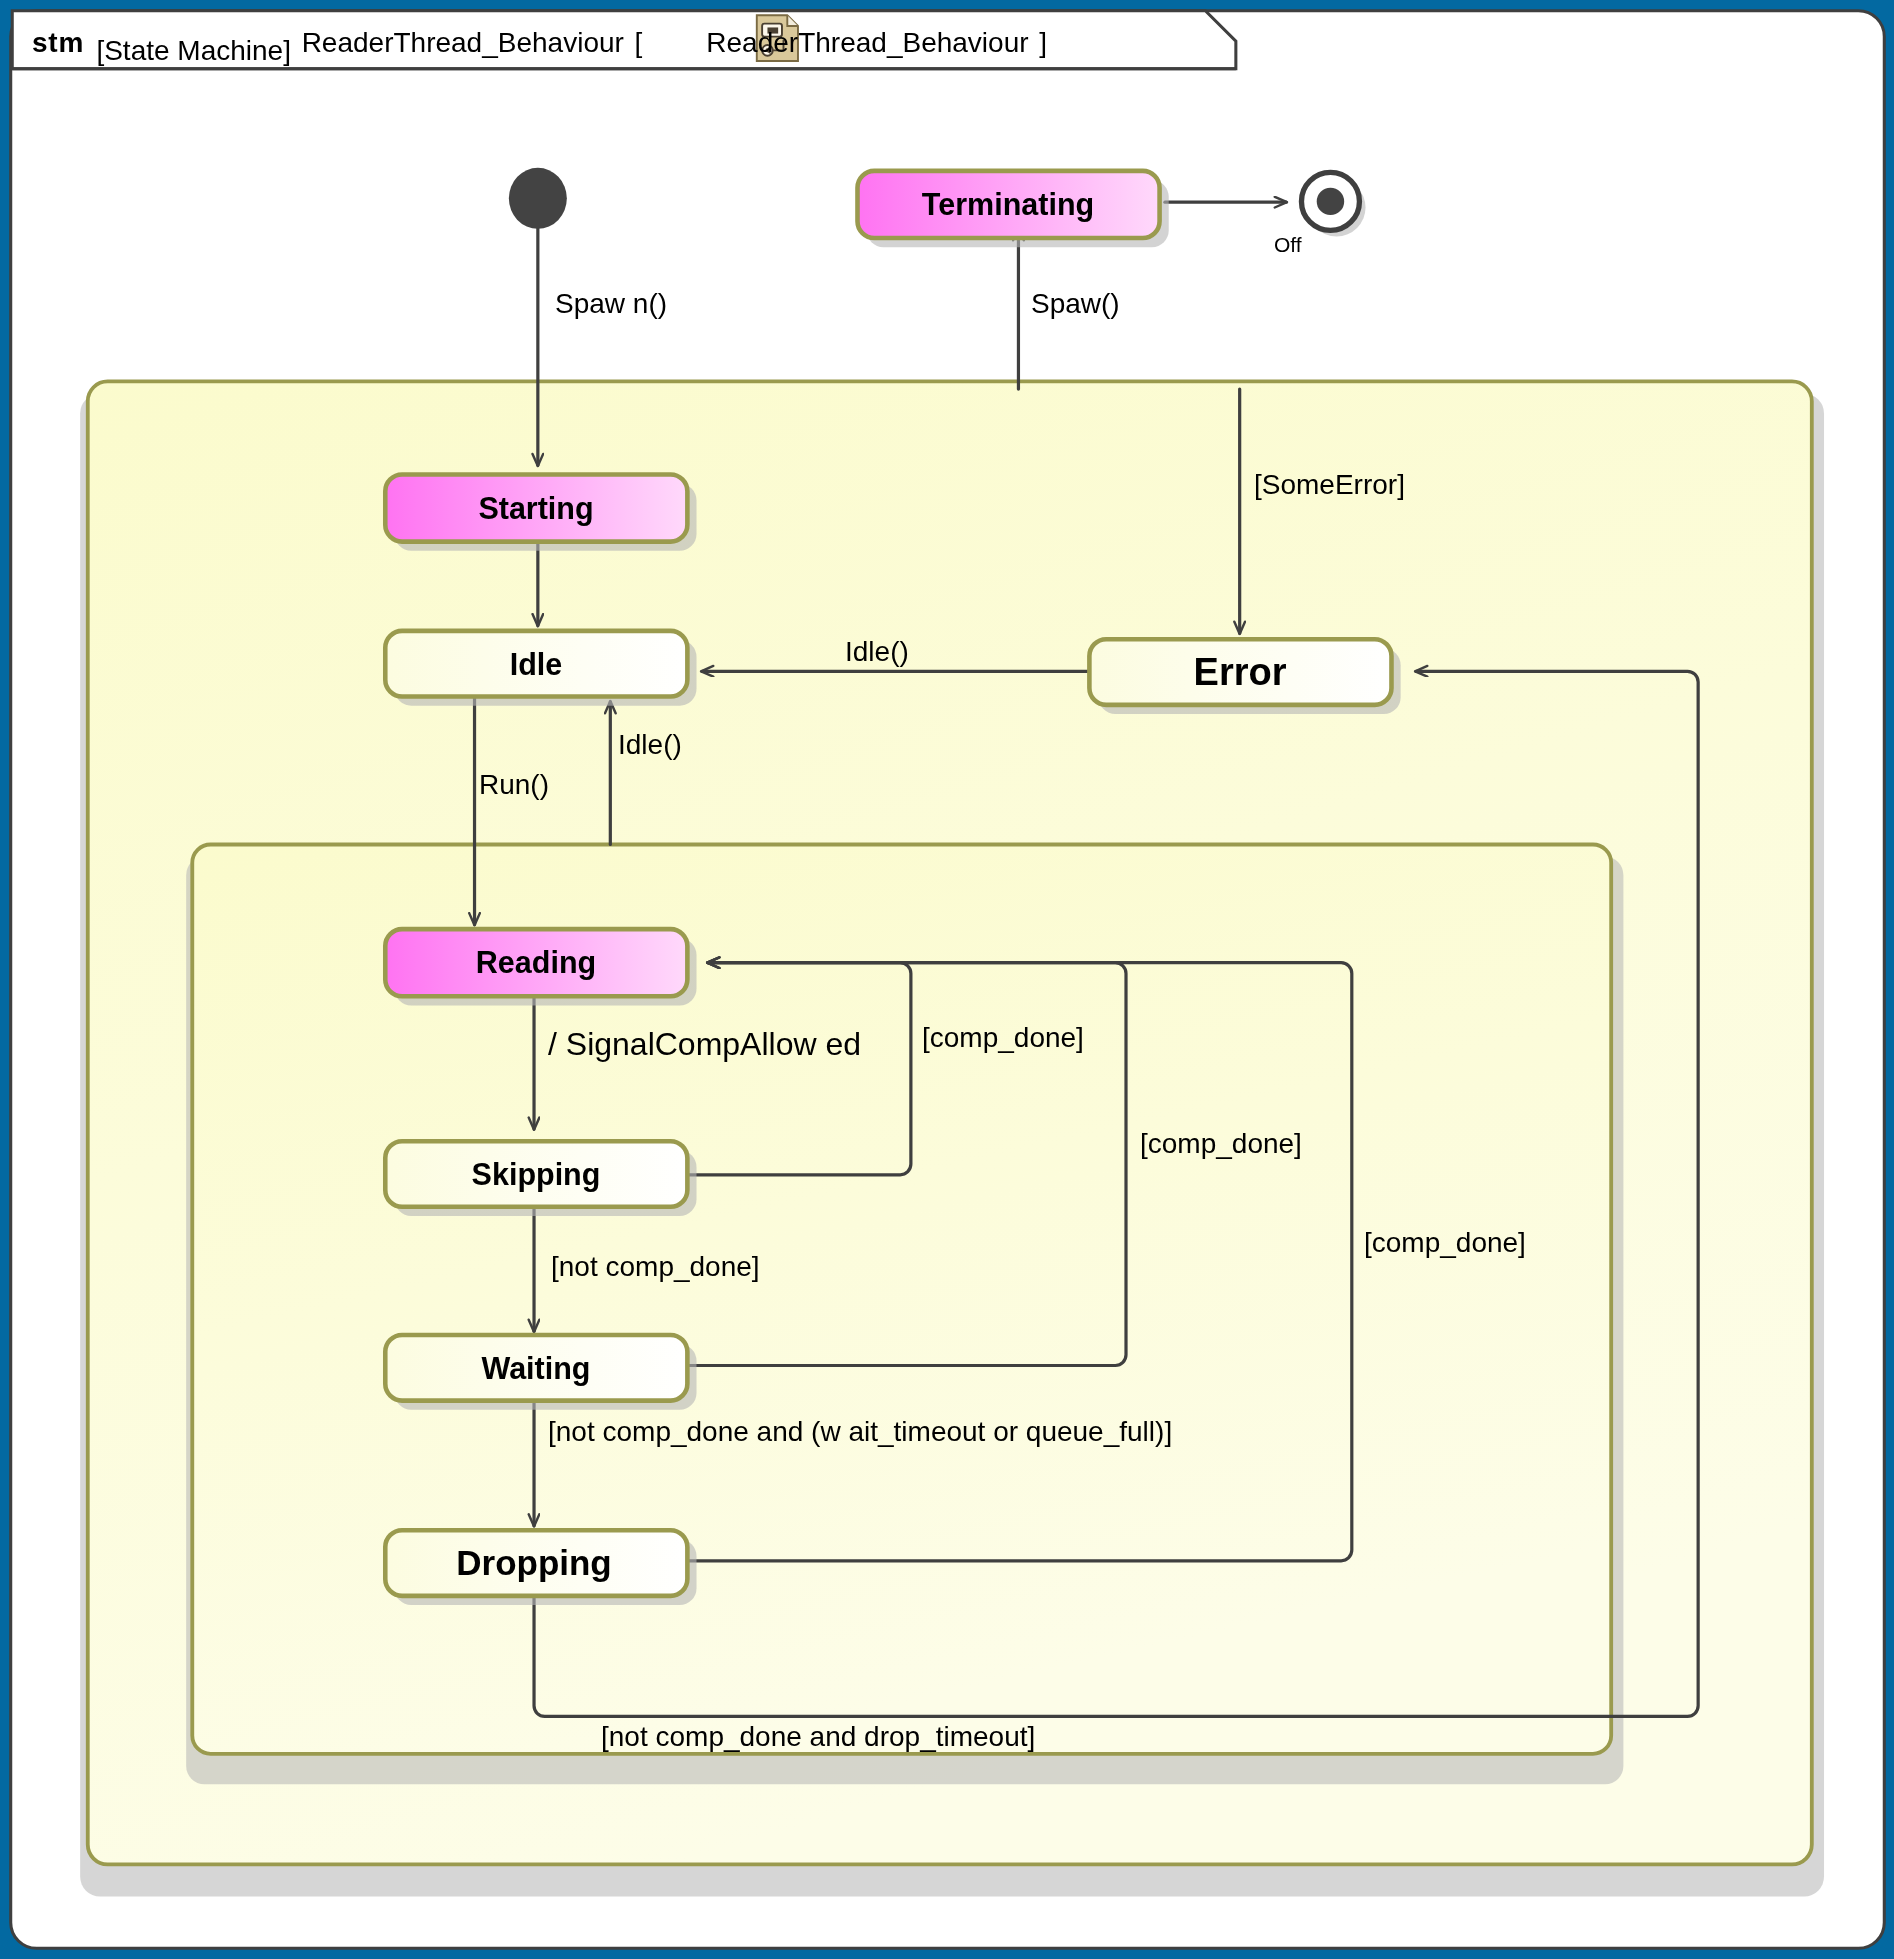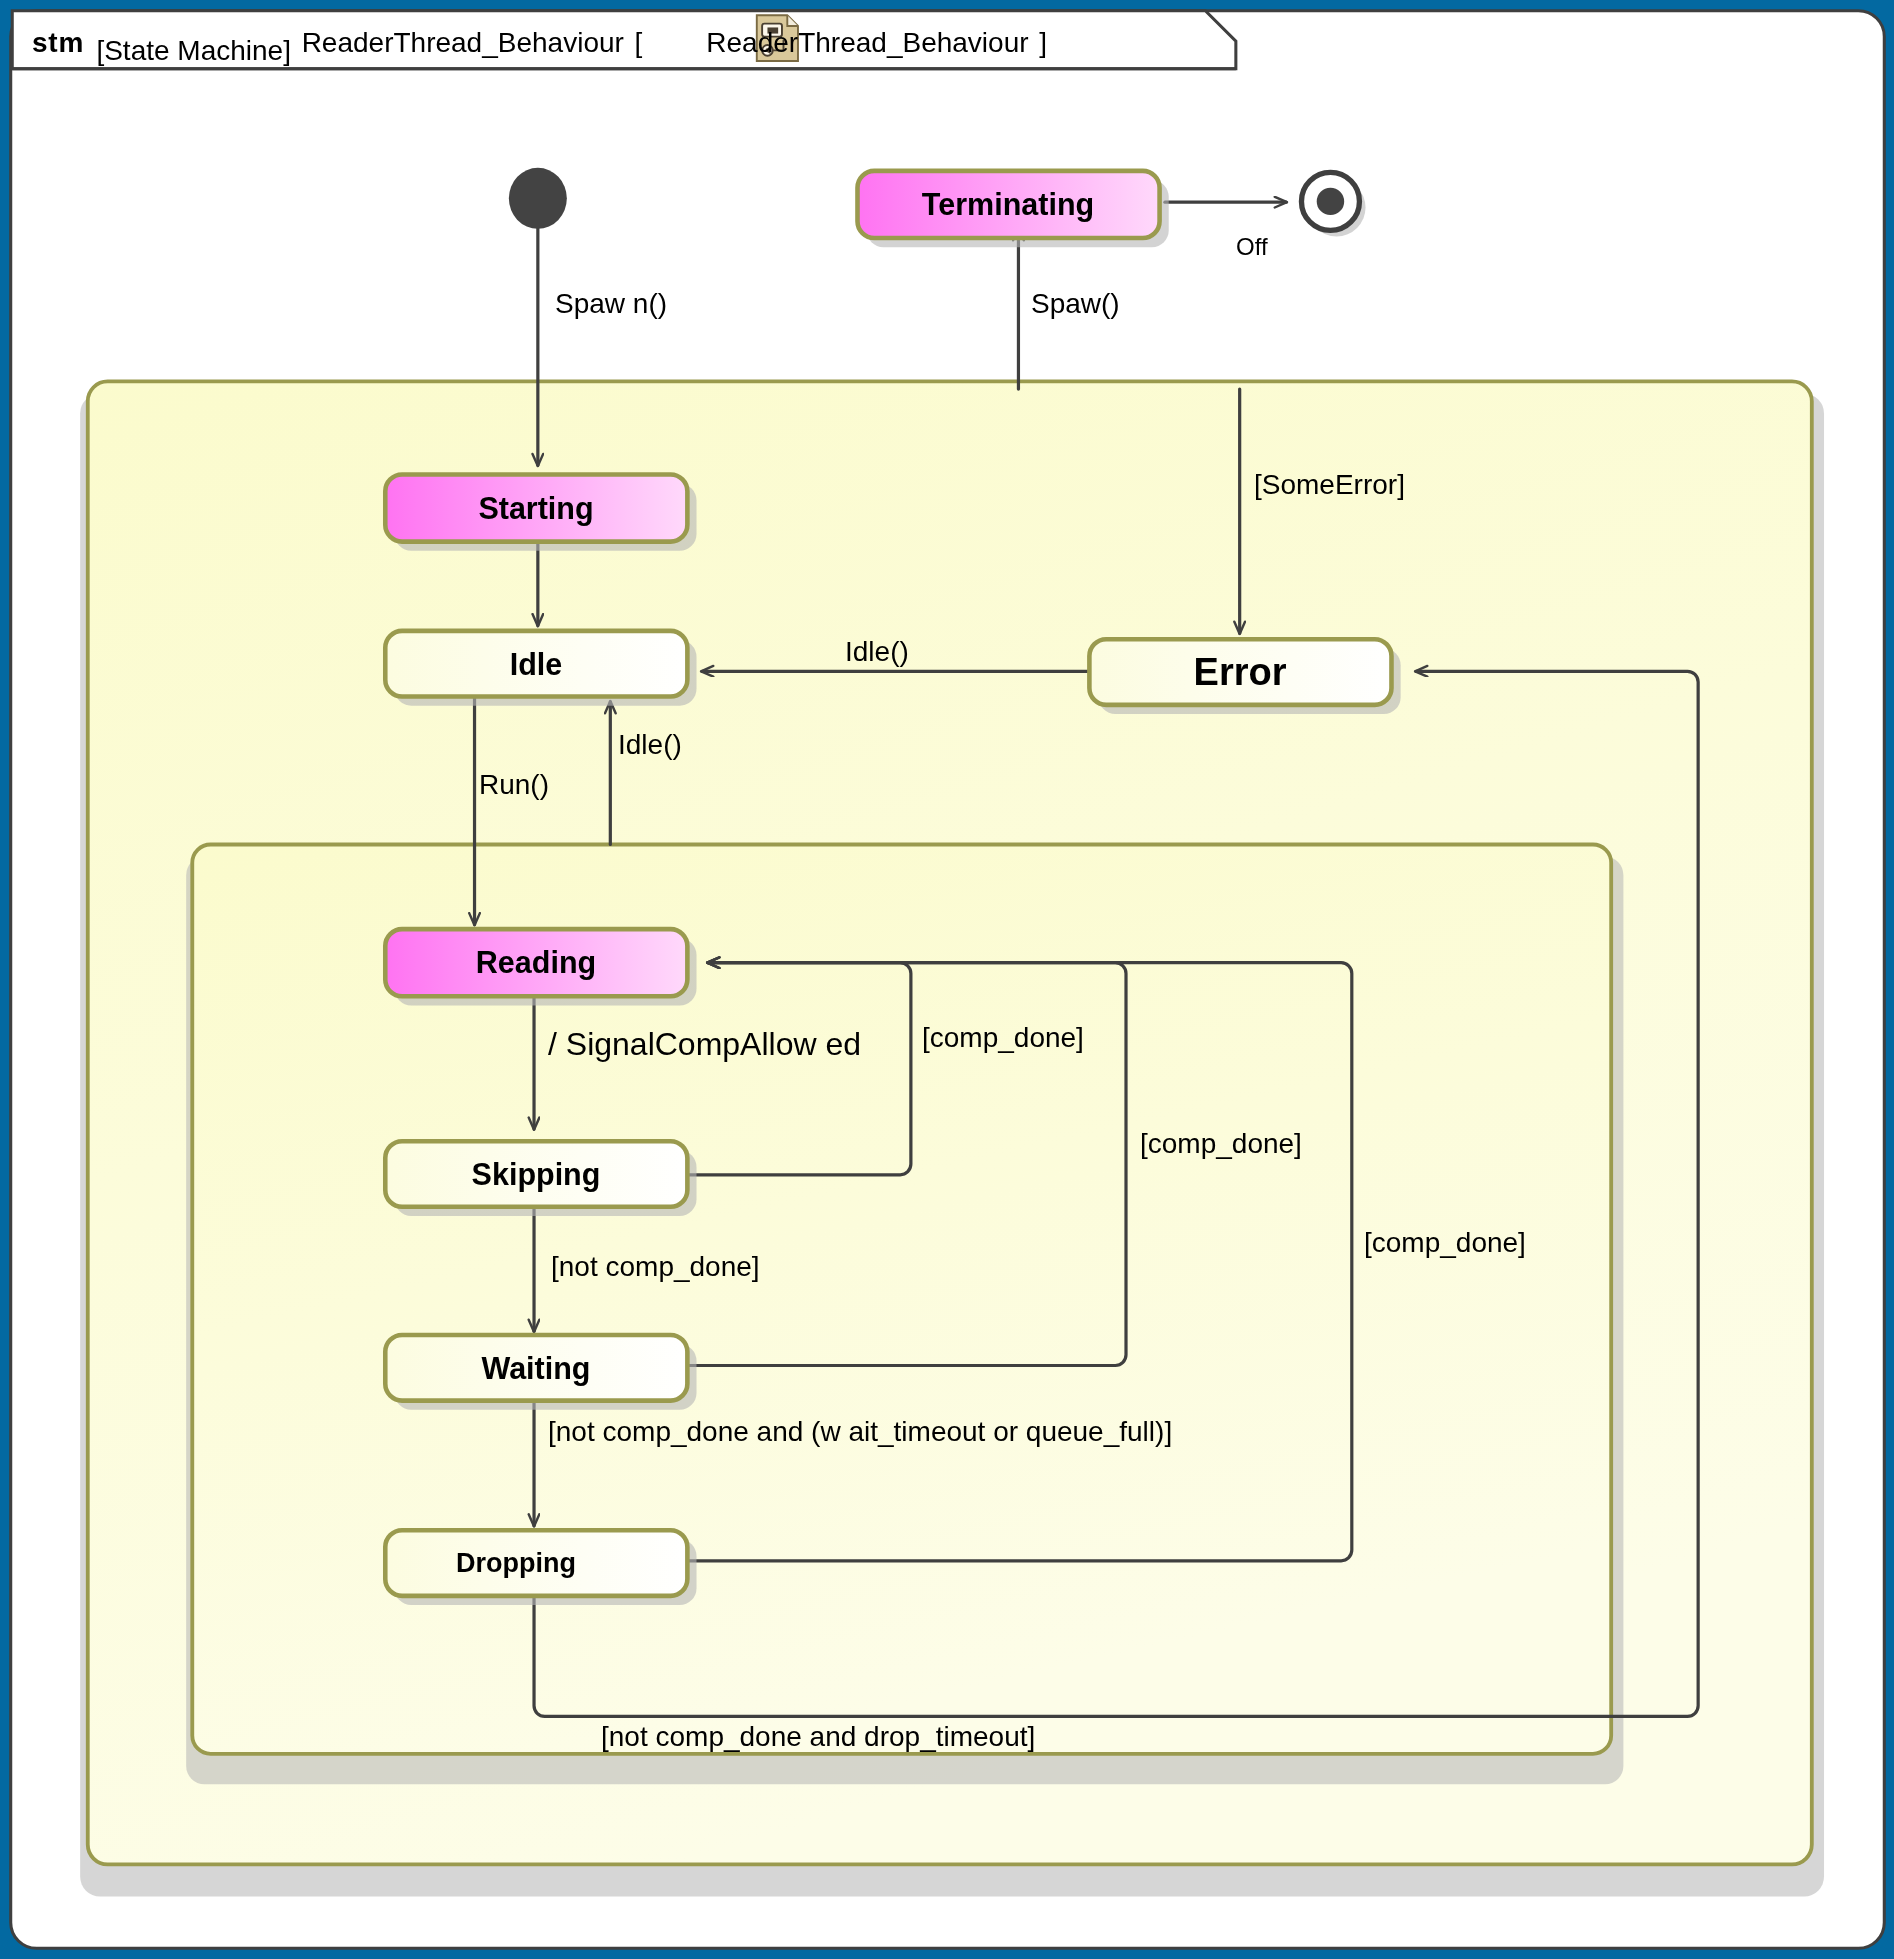--- a/index.html
+++ b/index.html
@@ -156,35 +156,35 @@
     <b>stm</b>
     <span style="margin-left:12.2px;margin-top:16px;">[State Machine]</span>
     <span style="margin-left:10.7px;">ReaderThread_Behaviour</span>
     <span style="margin-left:10.7px;">[</span>
     <span style="margin-left:64px;">ReaderThread_Behaviour</span>
     <span style="margin-left:10.7px;">]</span>
   </div>
 
   <div class="statelbl" style="left:857px; top:171px; width:302px; height:67px; font-size:30.5px;text-align:right;">Terminating</div>
 
-  <div class="lbl" style="left:1236px; top:233px; font-size:24px;">Off</div>
+  <div class="lbl" style="left:1274px; top:233px; font-size:21px;">Off</div>
 
   <div class="statelbl" style="left:385px; top:475px; width:302px; height:67px; font-size:30.5px;">Starting</div>
 
   <div class="statelbl" style="left:385px; top:631px; width:302px; height:66px; font-size:30.5px;">Idle</div>
 
   <div class="statelbl" style="left:1089px; top:639px; width:302px; height:66px; font-size:38px;">Error</div>
 
   <div class="statelbl" style="left:385px; top:929px; width:302px; height:67px; font-size:30.5px;">Reading</div>
 
   <div class="statelbl" style="left:385px; top:1141px; width:302px; height:66px; font-size:30.5px;">Skipping</div>
 
   <div class="statelbl" style="left:385px; top:1335px; width:302px; height:66px; font-size:30.5px;">Waiting</div>
 
-  <div class="statelbl" style="left:365px; top:1530px; width:302px; height:66px; font-size:27px;">Dropping</div>
+  <div class="statelbl" style="left:383px; top:1530px; width:302px; height:66px; font-size:35px;">Dropping</div>
 
   <div class="lbl" style="left:555px; top:288px; font-size:28px;">Spaw n()</div>
 
   <div class="lbl" style="left:1031px; top:288px; font-size:28px;">Spaw()</div>
 
   <div class="lbl" style="left:1254px; top:469px; font-size:28px;">[SomeError]</div>
 
   <div class="lbl" style="left:845px; top:636px; font-size:28px;">Idle()</div>
 
   <div class="lbl" style="left:479px; top:769px; font-size:28px;">Run()</div>

